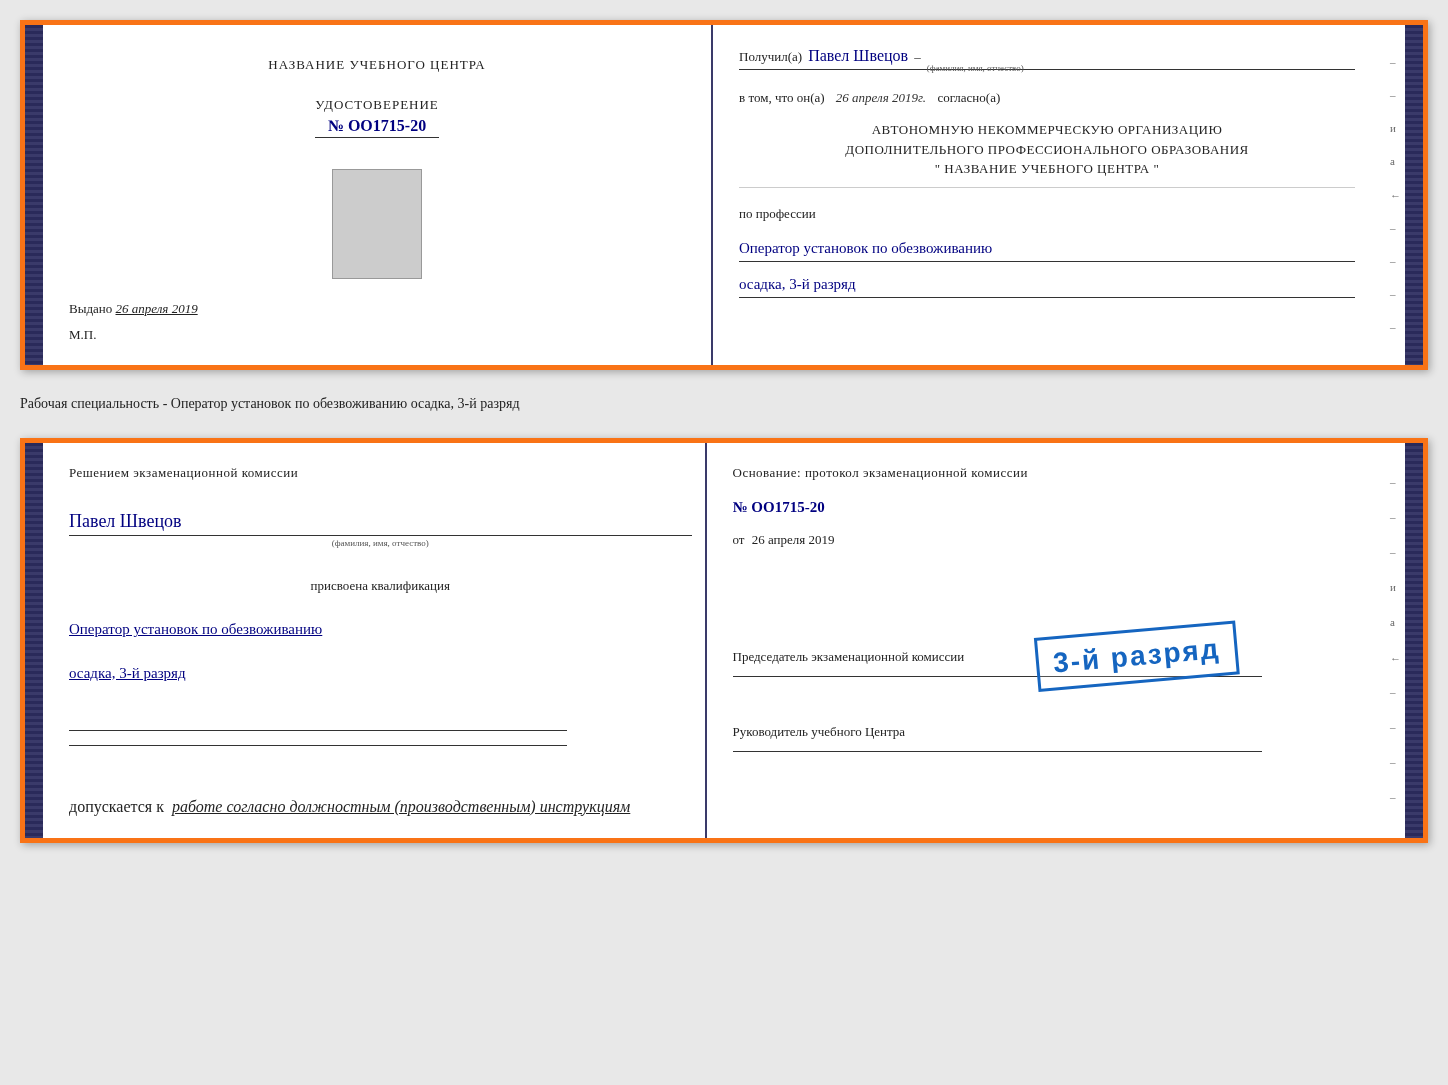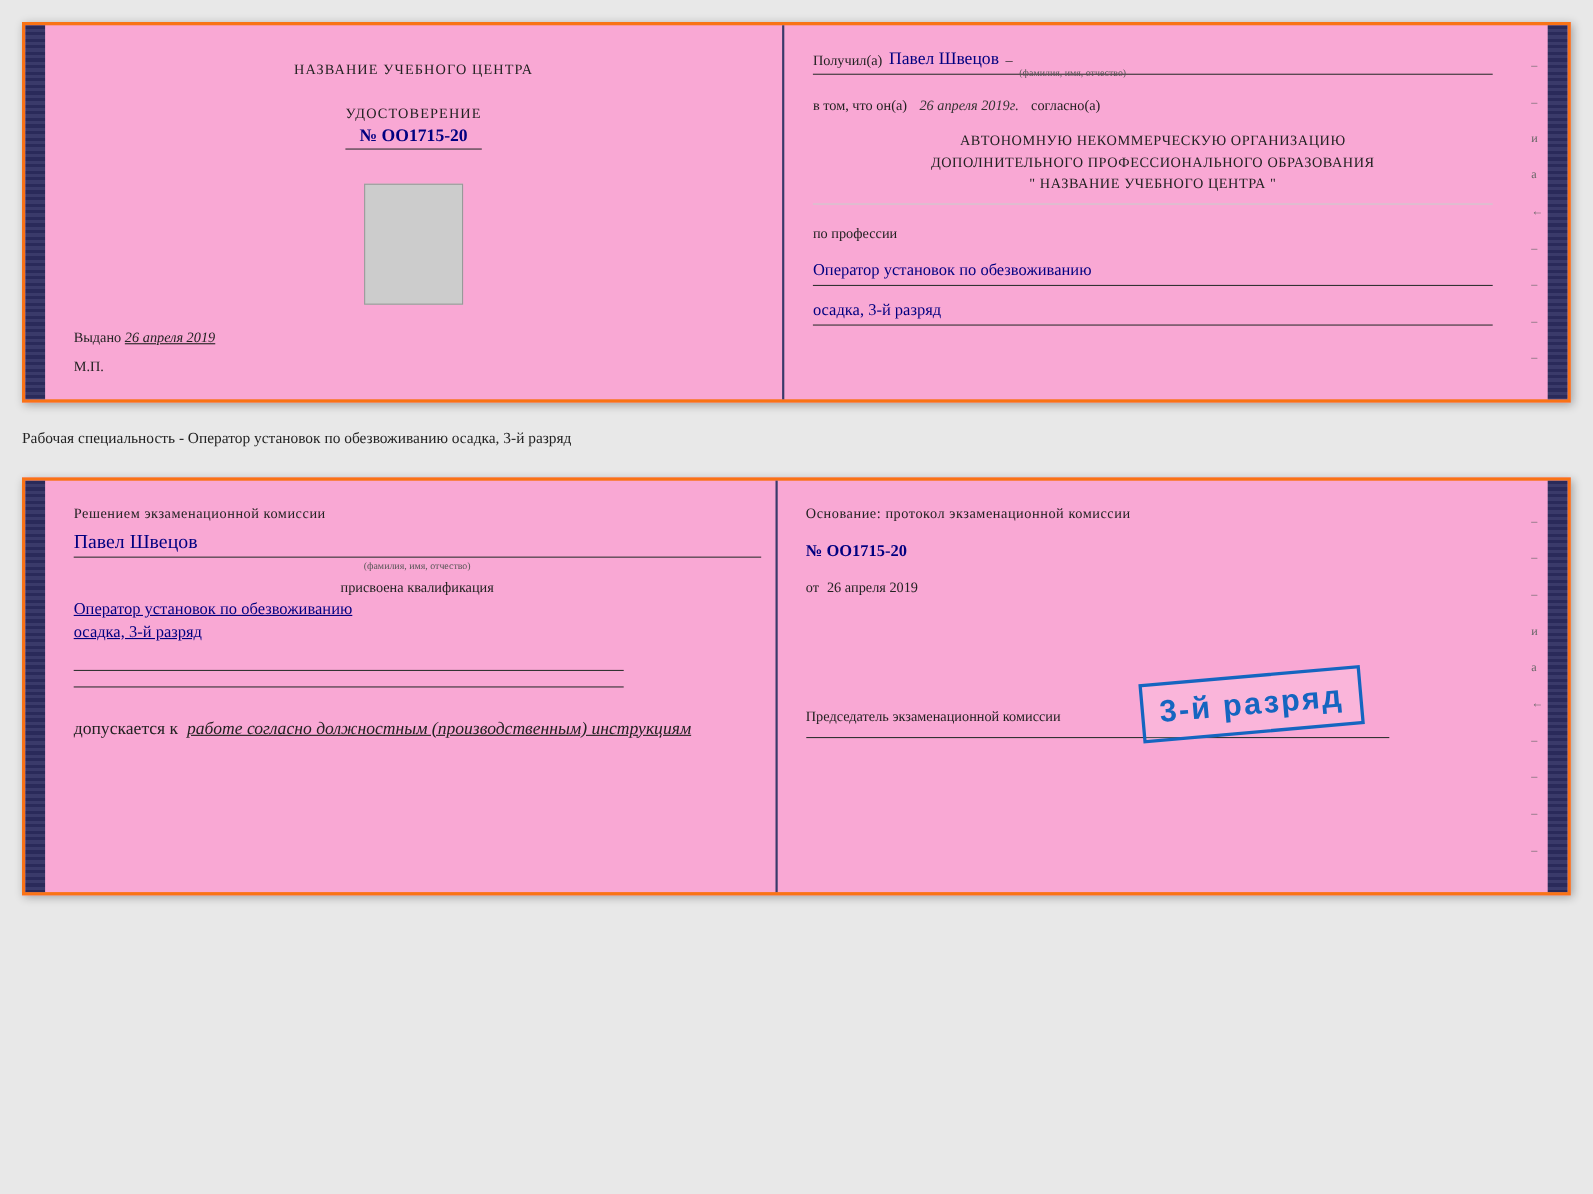--- a/index.html
+++ b/index.html
@@ -12,22 +12,22 @@
     }
 
     .page-wrapper {
       display: flex;
       flex-direction: column;
       gap: 18px;
     }
 
     
     .document-card {
-      background: #f9a8d4;
-      border: 3px solid #f97316;
+      background: #ffffff;
+      border: 5px solid #f97316;
       display: flex;
       width: 100%;
       position: relative;
       box-shadow: 2px 2px 8px rgba(0,0,0,0.3);
     }
 
     .doc-left, .doc-right {
       flex: 1;
       padding: 22px 26px;
       position: relative;
@@ -201,21 +201,21 @@
     }
 
     
     .bottom-doc {
       min-height: 380px;
     }
 
     .bottom-doc .doc-left {
       display: flex;
       flex-direction: column;
-      gap: 1px;
+      gap: 24px;
       padding-right: 13px;
     }
 
     .bottom-doc .doc-right {
       display: flex;
       flex-direction: column;
       gap: 12px;
       padding-right: 50px;
     }
 
@@ -465,20 +465,24 @@
         <span style="margin-left:4px;">26 апреля 2019</span>
       </div>
 
       <div class="stamp">3-й разряд</div>
 
       <div style="margin-top: 80px;">
         <div class="chairman-label">Председатель экзаменационной комиссии</div>
         <div class="sig-line-right"></div>
       </div>
 
+      <div style="margin-top: 10px;">
+        <div class="director-label">Руководитель учебного Центра</div>
+        <div class="sig-line-right"></div>
+      </div>
     </div>
 
     <div class="right-ticks">
       <span class="rtick">–</span>
       <span class="rtick">–</span>
       <span class="rtick">–</span>
       <span class="rtick">и</span>
       <span class="rtick">а</span>
       <span class="rtick">←</span>
       <span class="rtick">–</span>

